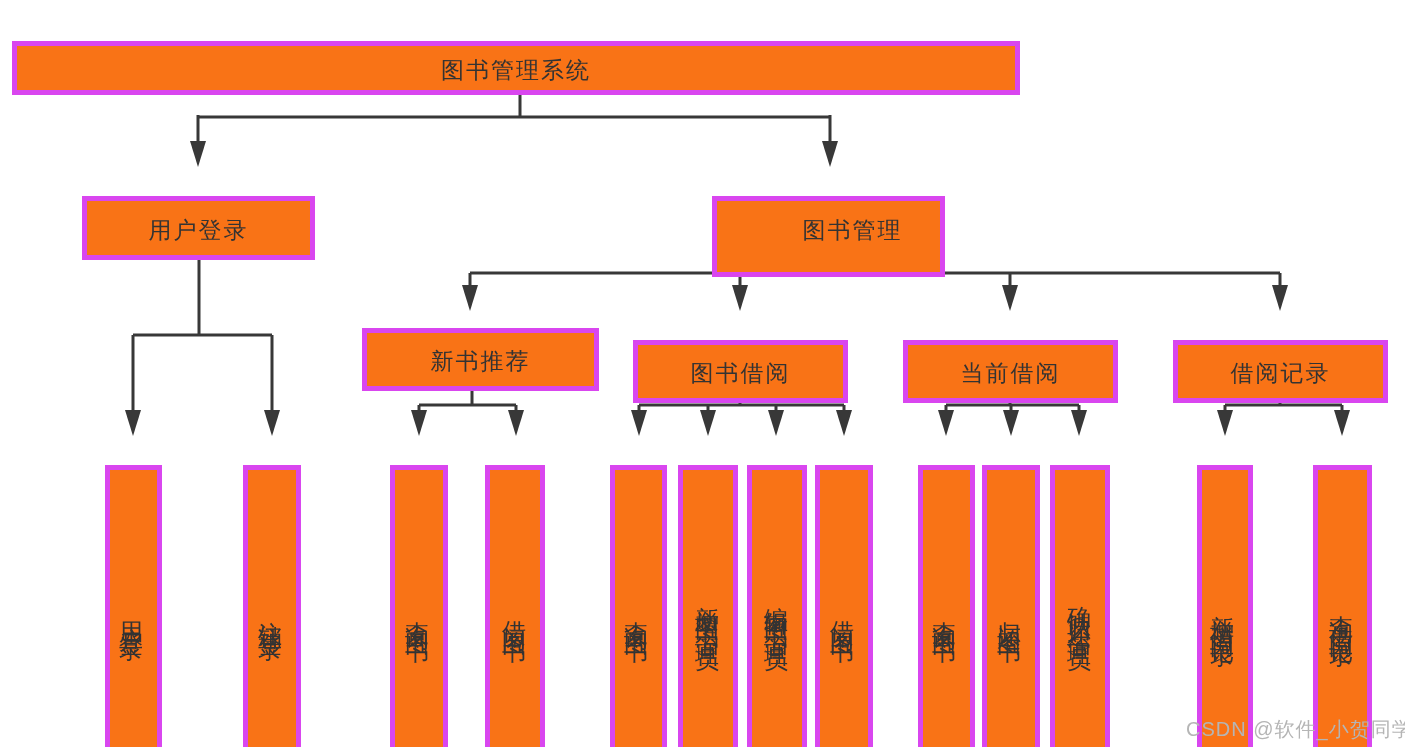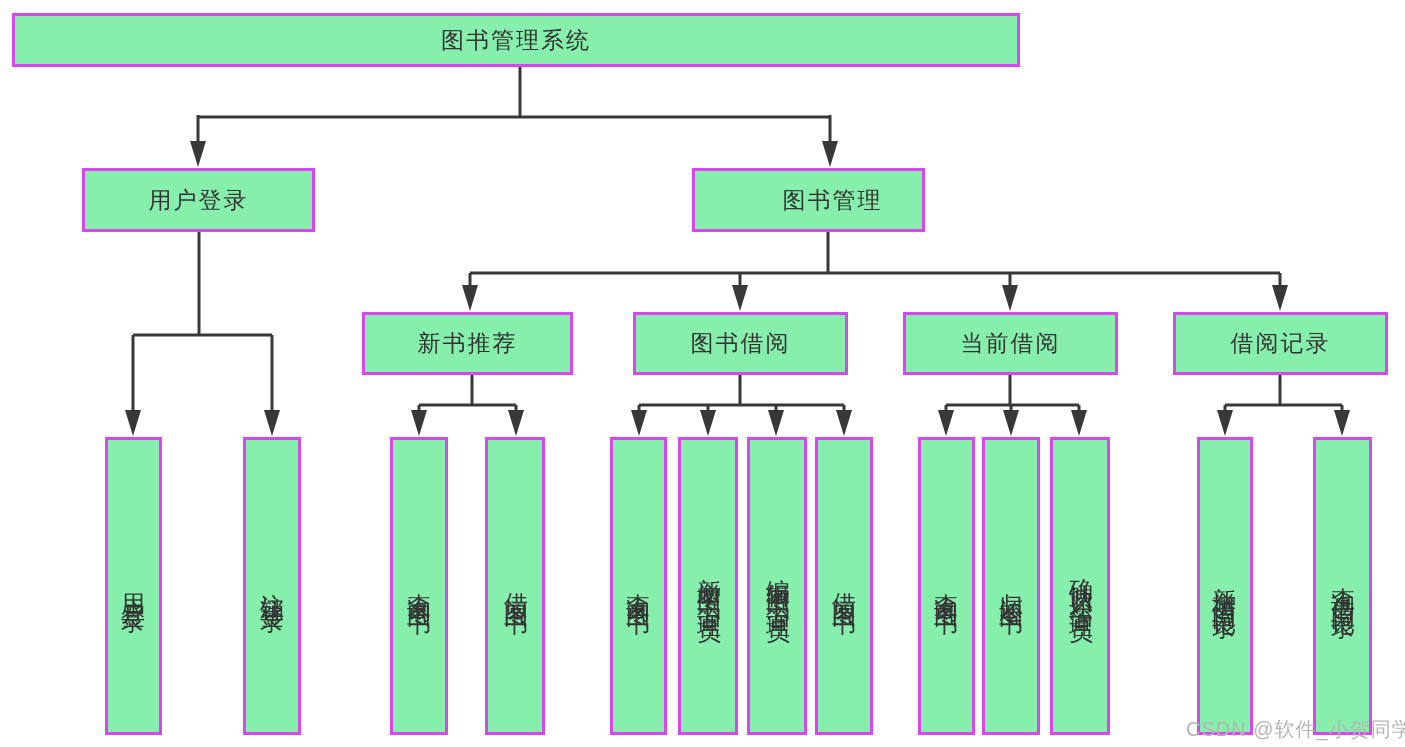--- a/index.html
+++ b/index.html
@@ -7,24 +7,25 @@
     position:relative;
     width:1405px;height:747px;
     background:#ffffff;
     font-family:"Liberation Sans", sans-serif;
     overflow:hidden;
   }
   #wires{position:absolute;left:0;top:0;width:1405px;height:747px;}
   .node{
     position:absolute;
     box-sizing:border-box;
-    border:3px solid #d946ef;
-    background:#86efac;
+    border:5px solid #d946ef;
+    background:#f97316;
     color:#333333;
     white-space:nowrap;
+    margin-top:28px;
   }
   .h{ text-align:center; font-size:23px; letter-spacing:2px; }
   .h1{ line-height:48px; }
   .h2{ line-height:58px; }
   .h3{ line-height:57px; }
   .v{
     writing-mode:vertical-rl;
     text-orientation:mixed;
     text-align:center;
     font-size:24px;
@@ -81,23 +82,23 @@
       <polygon points="1003,410 1019,410 1011,436"></polygon>
       <polygon points="1071,410 1087,410 1079,436"></polygon>
       <polygon points="1217,410 1233,410 1225,436"></polygon>
       <polygon points="1334,410 1350,410 1342,436"></polygon>
     </g>
   </svg>
 
   <div class="node h h1" style="left:12px;top:13px;width:1008px;height:54px;">图书管理系统</div>
 
   <div class="node h h2" style="left:82px;top:168px;width:233px;height:64px;">用户登录</div>
-  <div class="node h h2" style="left:692px;top:168px;width:233px;height:64px;padding-left:48px;">图书管理</div>
+  <div class="node h h2" style="left:712px;top:168px;width:233px;height:81px;padding-left:48px;">图书管理</div>
 
-  <div class="node h h3" style="left:362px;top:312px;width:211px;height:63px;">新书推荐</div>
+  <div class="node h h3" style="left:362px;top:300px;width:237px;height:63px;">新书推荐</div>
   <div class="node h h3" style="left:903px;top:312px;width:215px;height:63px;">当前借阅</div>
   <div class="node h h3" style="left:633px;top:312px;width:215px;height:63px;">图书借阅</div>
   <div class="node h h3" style="left:1173px;top:312px;width:215px;height:63px;">借阅记录</div>
 
   <div class="node v" style="left:105px;top:437px;width:57px;height:298px;">用户登录</div>
   <div class="node v" style="left:243px;top:437px;width:58px;height:298px;">注销登录</div>
 
   <div class="node v" style="left:390px;top:437px;width:58px;height:298px;">查询图书</div>
   <div class="node v" style="left:485px;top:437px;width:60px;height:298px;">借阅图书</div>
 

